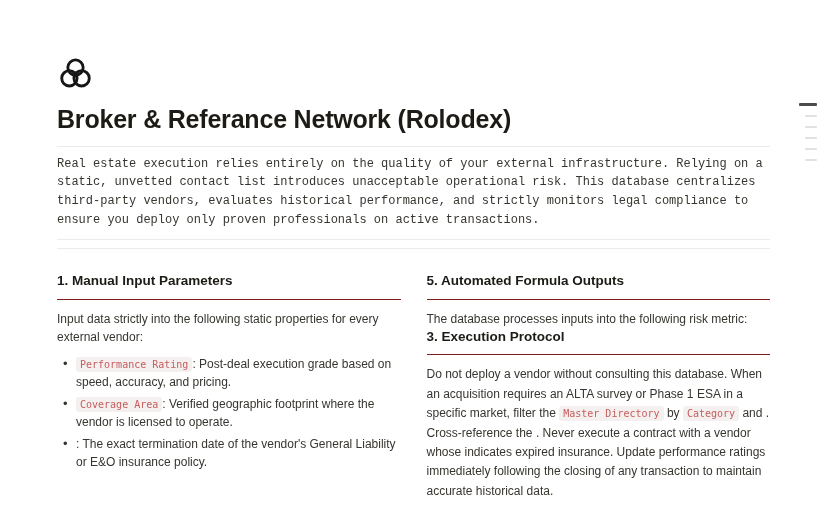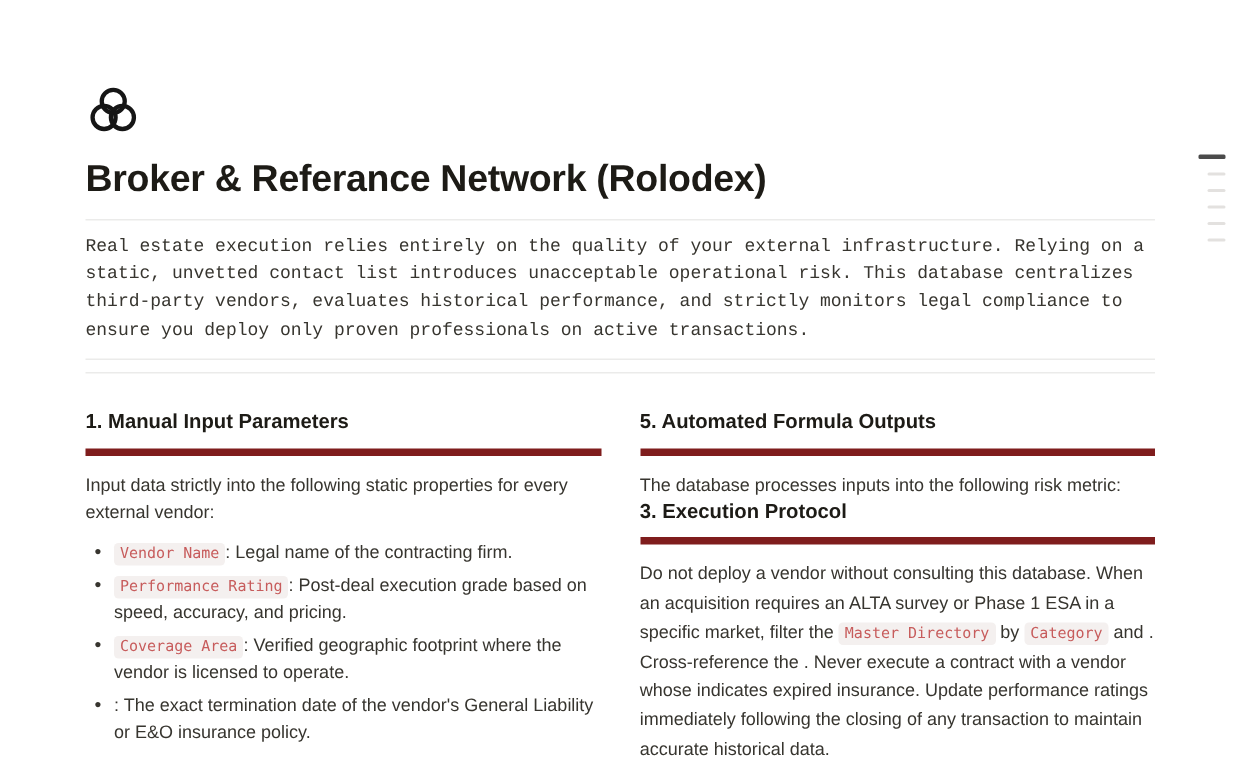--- a/index.html
+++ b/index.html
@@ -42,21 +42,21 @@
   .columns {
     display: grid;
     grid-template-columns: 1fr 1fr;
     gap: 26px;
     margin-top: 23px;
   }
 
   h3.sec-heading {
     font-size: 13.5px; line-height: 1.3;
     margin: 0; padding-bottom: 9px;
-    border-bottom: 5px solid #7f1d1d;
+    border-bottom: 1px solid #7f1d1d;
     color: #1d1b16; font-weight: 700;
   }
   h3.sec-heading.third { }
 
   p.lead, p.protocol {
     font-size: 12px; line-height: 1.5;
     margin: 10px 0 0 0;
   }
   p.protocol { line-height: 1.62; }
 
@@ -122,21 +122,20 @@
 
 
   <hr class="divider after-how">
 
   <div class="columns">
 
     <div class="col">
       <h3 class="sec-heading">1. Manual Input Parameters</h3>
       <p class="lead">Input data strictly into the following static properties for every external vendor:</p>
       <ul class="bullet-list">
-          <li><span class="code-chip">Vendor Name</span>: Legal name of the contracting firm.</li>
           <li><span class="code-chip">Performance Rating</span>: Post-deal execution grade based on speed, accuracy, and pricing.</li>
           <li><span class="code-chip">Coverage Area</span>: Verified geographic footprint where the vendor is licensed to operate.</li>
           <li>: The exact termination date of the vendor's General Liability or E&amp;O insurance policy.</li>
         </ul>
     </div>
 
     <div class="col">
       <h3 class="sec-heading">5. Automated Formula Outputs</h3>
       <p class="lead">The database processes inputs into the following risk metric:</p>
 

